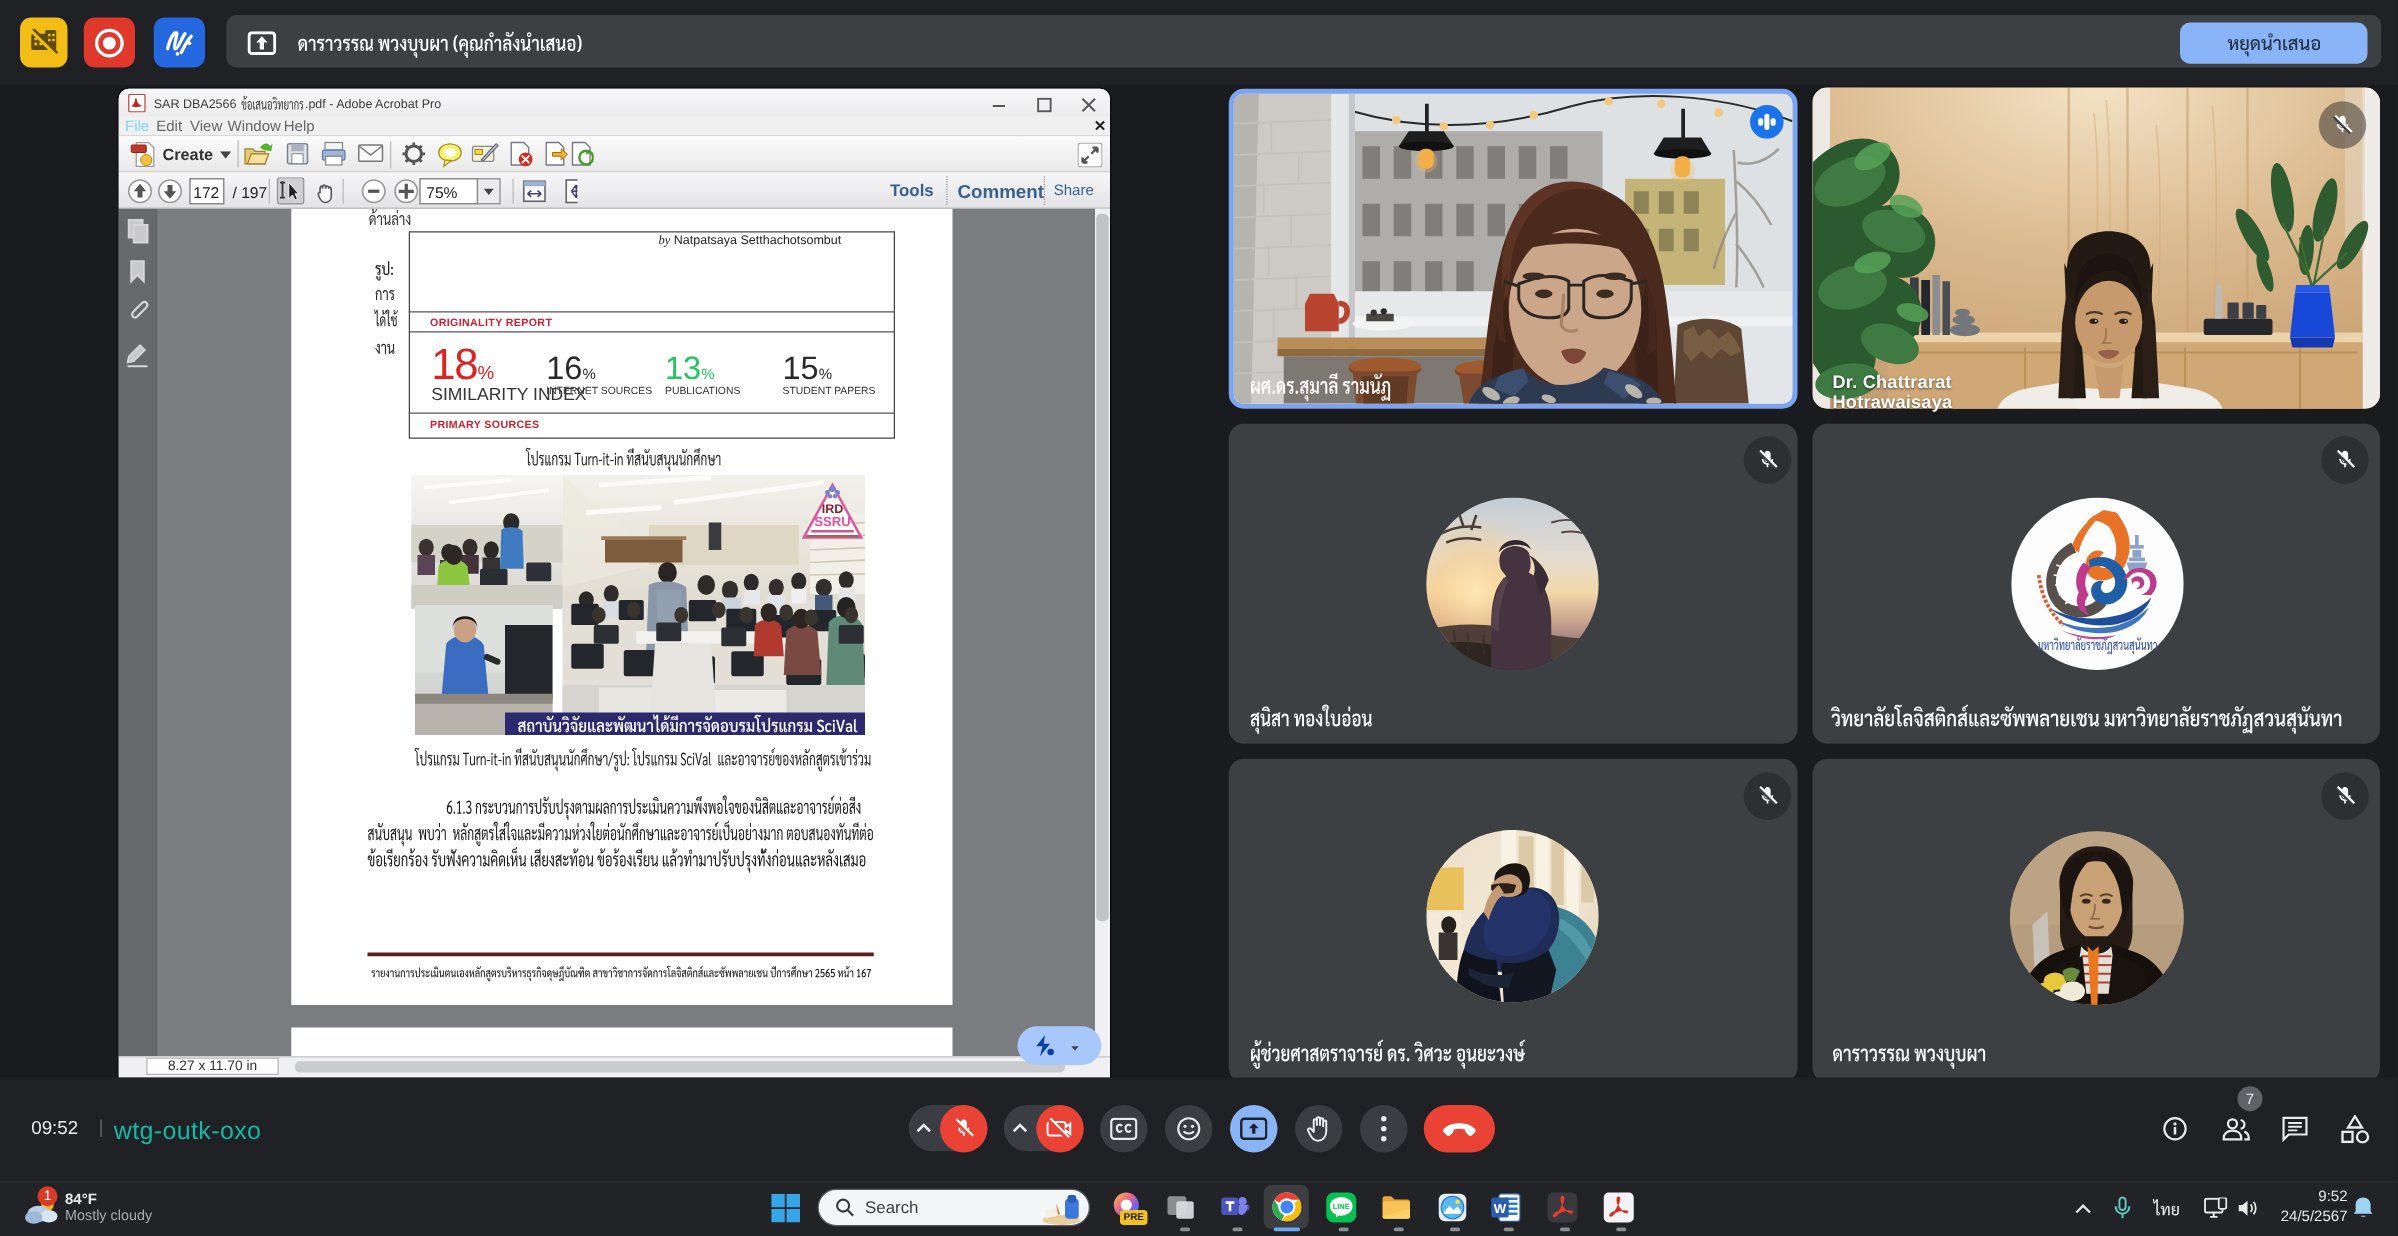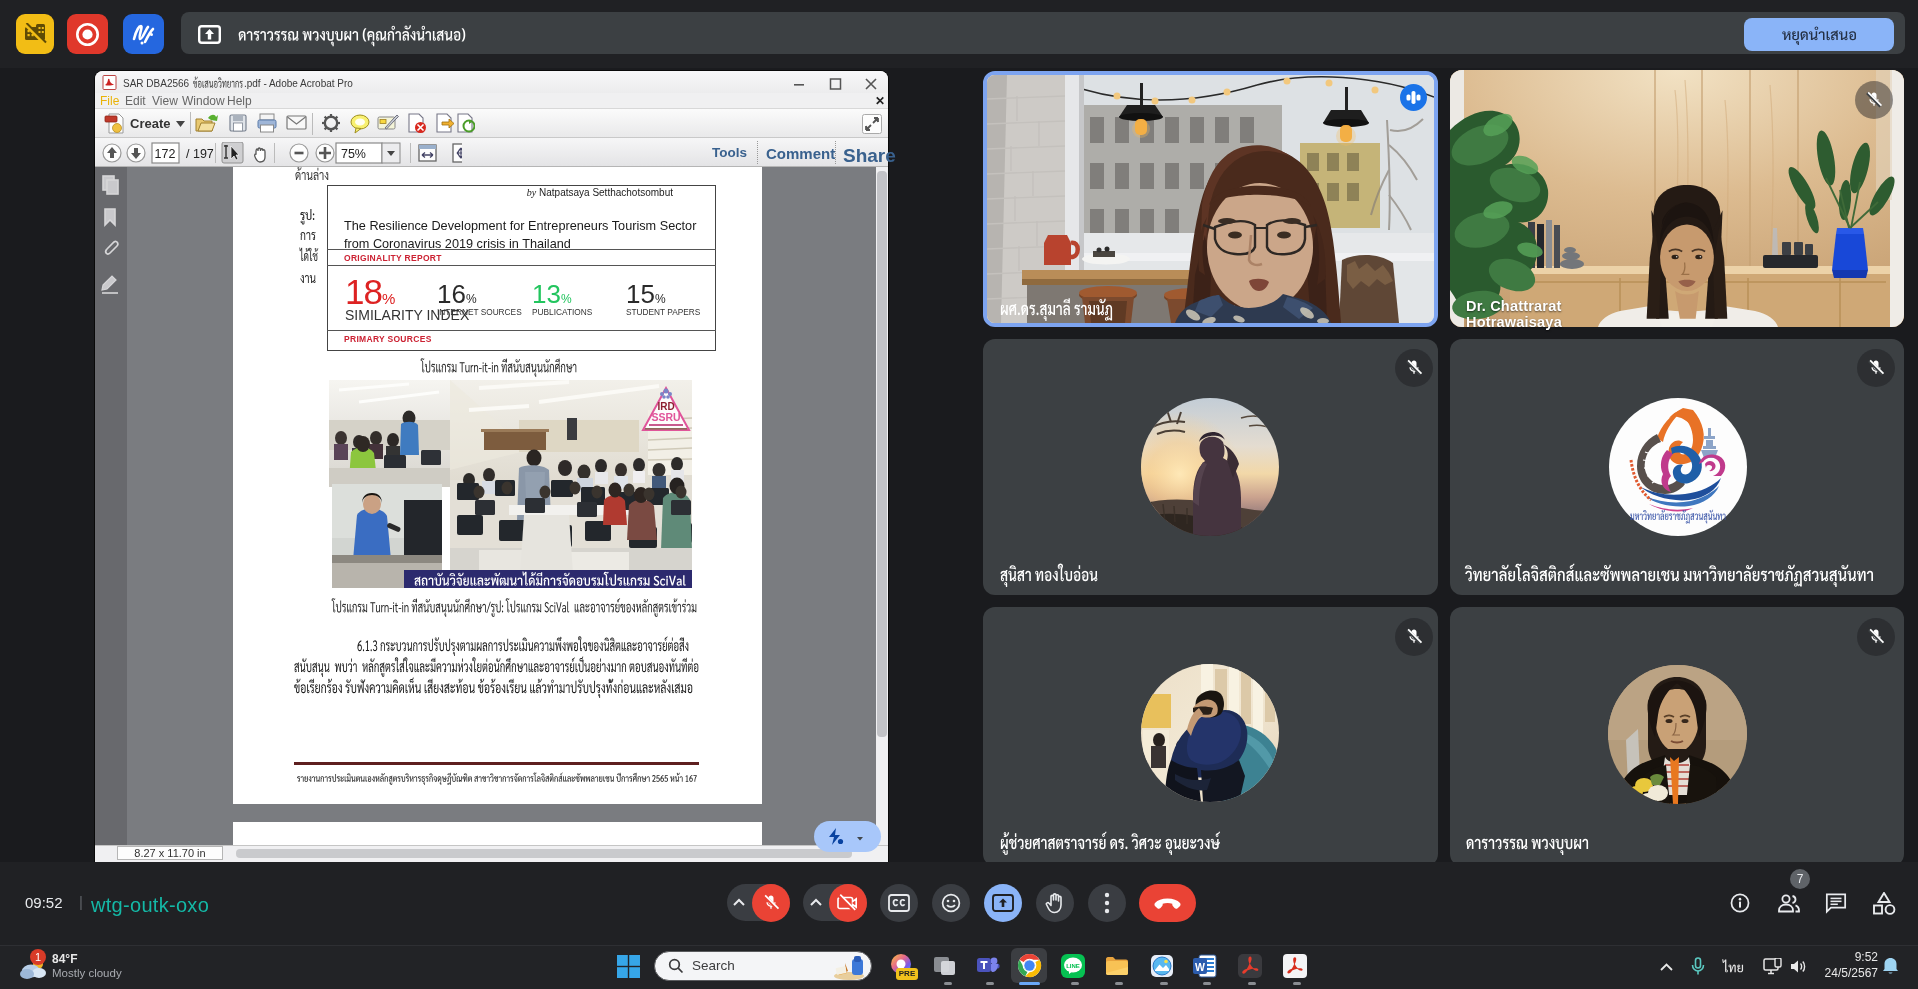--- a/index.html
+++ b/index.html
@@ -120,21 +120,21 @@
         <use href="#g42" x="5521"></use>
         <use href="#g43" x="6097"></use>
       </g>
     </svg>
     <svg class="abs" style="left:794px;top:78px" width="92" height="13" viewBox="0 0 92 13">
 <rect x="0" y="6" width="10" height="1.6" fill="#555"></rect>
 <rect x="36.5" y="1" width="10" height="10" fill="none" stroke="#555" stroke-width="1.5"></rect>
 <path d="M72 1 L82 11 M82 1 L72 11" stroke="#555" stroke-width="1.6"></path>
     </svg>
     <div class="abs" style="left:95px;top:93px;width:793px;height:16px;background:#f0f0f1;border-bottom:1px solid #d8d8d8"></div>
-    <div class="abs" style="left:100px;top:94px;font-size:12px;color:#eab308">File</div>
+    <div class="abs" style="left:100px;top:94px;font-size:12px;color:#7dd3fc">File</div>
     <div class="abs" style="left:125px;top:94px;font-size:12px;color:#666">Edit</div>
     <div class="abs" style="left:152px;top:94px;font-size:12px;color:#666">View</div>
     <div class="abs" style="left:182px;top:94px;font-size:12px;color:#666">Window</div>
     <div class="abs" style="left:227px;top:94px;font-size:12px;color:#666">Help</div>
     <div class="abs" style="left:875px;top:94px;font-size:12px;color:#222;font-weight:bold">✕</div>
     <div class="abs" style="left:95px;top:109px;width:793px;height:29px;background:linear-gradient(#fbfbfb,#e9e9ea);border-bottom:1px solid #c9c9c9"></div>
     <svg class="abs" style="left:104px;top:113px" width="22" height="21" viewBox="0 0 22 21">
 <path d="M5 1 L15 1 L19 5 L19 20 L5 20 Z" fill="#fdfdfd" stroke="#999" stroke-width="1"></path>
 <rect x="1" y="3" width="12" height="6" rx="1" fill="#c0392b" stroke="#8e2418" stroke-width=".8"></rect>
 <circle cx="13" cy="15" r="4.5" fill="#f0c040" stroke="#b8902a" stroke-width=".8"></circle>
@@ -250,21 +250,21 @@
         <rect x="2" y="3" width="17" height="4" fill="#9ab0cc"></rect>
         <path d="M5 13 L16 13 M5 13 L8 10.5 M5 13 L8 15.5 M16 13 L13 10.5 M16 13 L13 15.5" stroke="#446" stroke-width="1.3" fill="none"></path>
       </g>
 <g transform="translate(349,0)">
         <rect x="2" y="2" width="16" height="18" fill="#fdfdfd" stroke="#666" stroke-width="1.3"></rect>
         <path d="M10 6 L10 16 M10 6 L7.5 9 M10 6 L12.5 9 M10 16 L7.5 13 M10 16 L12.5 13 M6 11 L14 11 M6 11 L8 9 M6 11 L8 13 M14 11 L12 9 M14 11 L12 13" stroke="#446" stroke-width="1.2" fill="none"></path>
       </g>
 </svg>
     <div class="abs" style="left:712px;top:145px;font-size:13.5px;font-weight:bold;color:#39618e">Tools</div>
     <div class="abs" style="left:766px;top:145px;font-size:15px;font-weight:bold;color:#39618e">Comment</div>
-    <div class="abs" style="left:843px;top:145px;font-size:19px;font-weight:bold;color:#39618e">Share</div>
+    <div class="abs" style="left:843px;top:145px;font-size:12px;font-weight:normal;color:#39618e">Share</div>
     <div class="abs" style="left:757px;top:141px;width:1px;height:23px;border-left:1px dotted #999"></div>
     <div class="abs" style="left:835px;top:141px;width:1px;height:23px;border-left:1px dotted #999"></div>
     <div class="abs" style="left:95px;top:167px;width:32px;height:678px;background:#68696d"></div>
     <svg class="abs" style="left:99px;top:173px" width="24" height="135" viewBox="0 0 24 135">
 <g fill="none" stroke="#d6d6d8" stroke-width="1.6">
 <rect x="4" y="3" width="11" height="14" fill="#c9c9cc"></rect>
         <rect x="8" y="7" width="11" height="14" fill="#c9c9cc"></rect>
 <path d="M6 36 L6 52 L11 47 L16 52 L16 36 Z" fill="#c9c9cc"></path>
 <path d="M14 70 L8 76 C5 79 8 83 11 80 L18 73 C20 71 18 67 15 69 L8.5 75.5" stroke-width="1.7"></path>
 <path d="M4 112 L13 103 L17 107 L8 116 L3 117 Z" fill="#c9c9cc" stroke-width="1.2"></path>
@@ -318,21 +318,20 @@
         <use href="#g32" x="1966"></use>
       </g>
     </svg>
     <svg style="position:absolute;left:300.0px;top:266.1px;overflow:visible" width="18" height="23" viewBox="0 0 18.00 22.95">
       <g transform="translate(0,16.88) scale(0.010152,-0.013500)" fill="#222">
         <use href="#g47" x="0"></use>
         <use href="#g41" x="454"></use>
         <use href="#g36" x="939"></use>
       </g>
     </svg>
-    <div class="abs" style="left:344px;top:217px;white-space:nowrap;font-size:12.7px;color:#1a1a1a;line-height:18.3px">The Resilience Development for Entrepreneurs Tourism Sector<br>from Coronavirus 2019 crisis in Thailand</div>
     <div class="abs" style="left:327px;top:249px;width:389px;height:1px;background:#555"></div>
     <div class="abs" style="left:344px;top:253px;font-size:8.5px;font-weight:bold;color:#c23;letter-spacing:.3px">ORIGINALITY REPORT</div>
     <div class="abs" style="left:327px;top:265px;width:389px;height:1px;background:#555"></div>
     <div class="abs" style="left:345px;top:272px;font-size:35px;color:#d22;letter-spacing:-1px">18<span style="font-size:15px">%</span></div>
     <div class="abs" style="left:437px;top:279px;font-size:26px;color:#2a2a2a">16<span style="font-size:12px">%</span></div>
     <div class="abs" style="left:532px;top:279px;font-size:26px;color:#22c55e">13<span style="font-size:12px">%</span></div>
     <div class="abs" style="left:626px;top:279px;font-size:26px;color:#2a2a2a">15<span style="font-size:12px">%</span></div>
     <div class="abs" style="left:345px;top:307px;font-size:14px;color:#333">SIMILARITY INDEX</div>
     <div class="abs" style="left:437px;top:307px;font-size:8.3px;color:#333">INTERNET SOURCES</div>
     <div class="abs" style="left:532px;top:307px;font-size:8.3px;color:#333">PUBLICATIONS</div>

